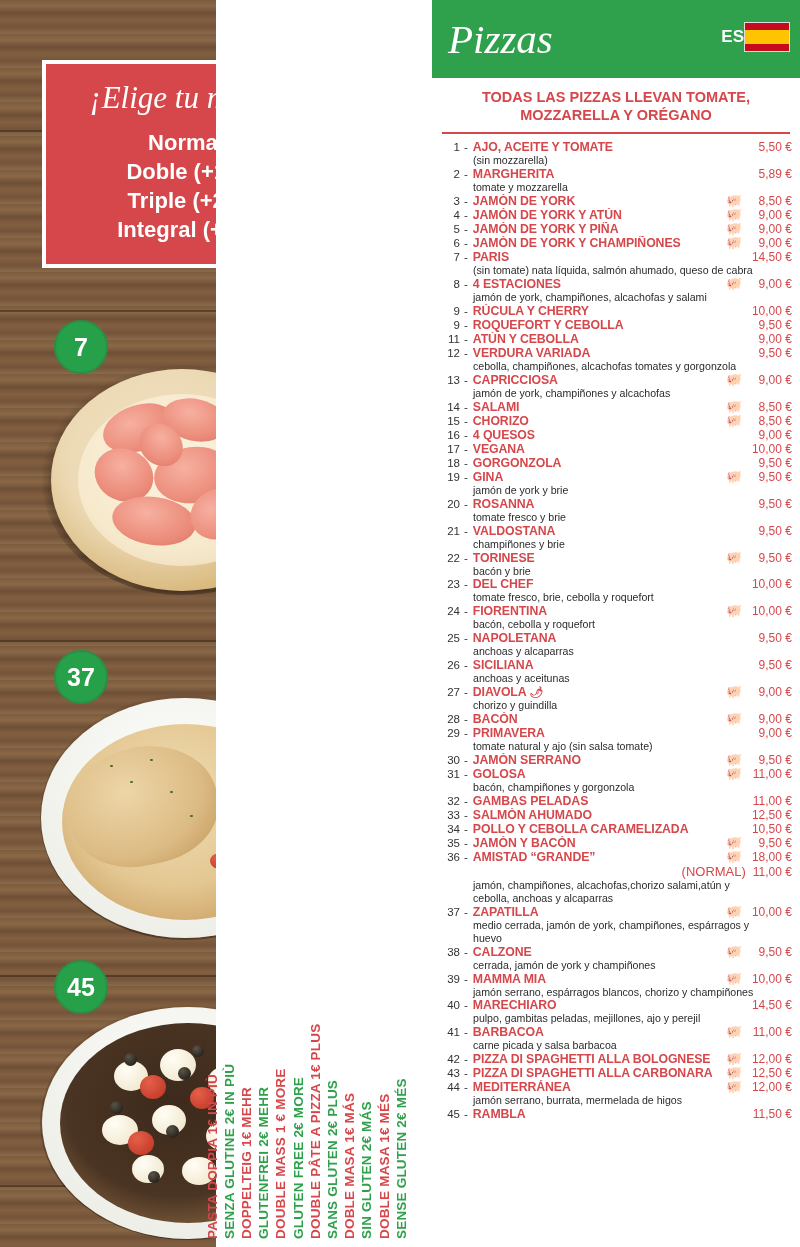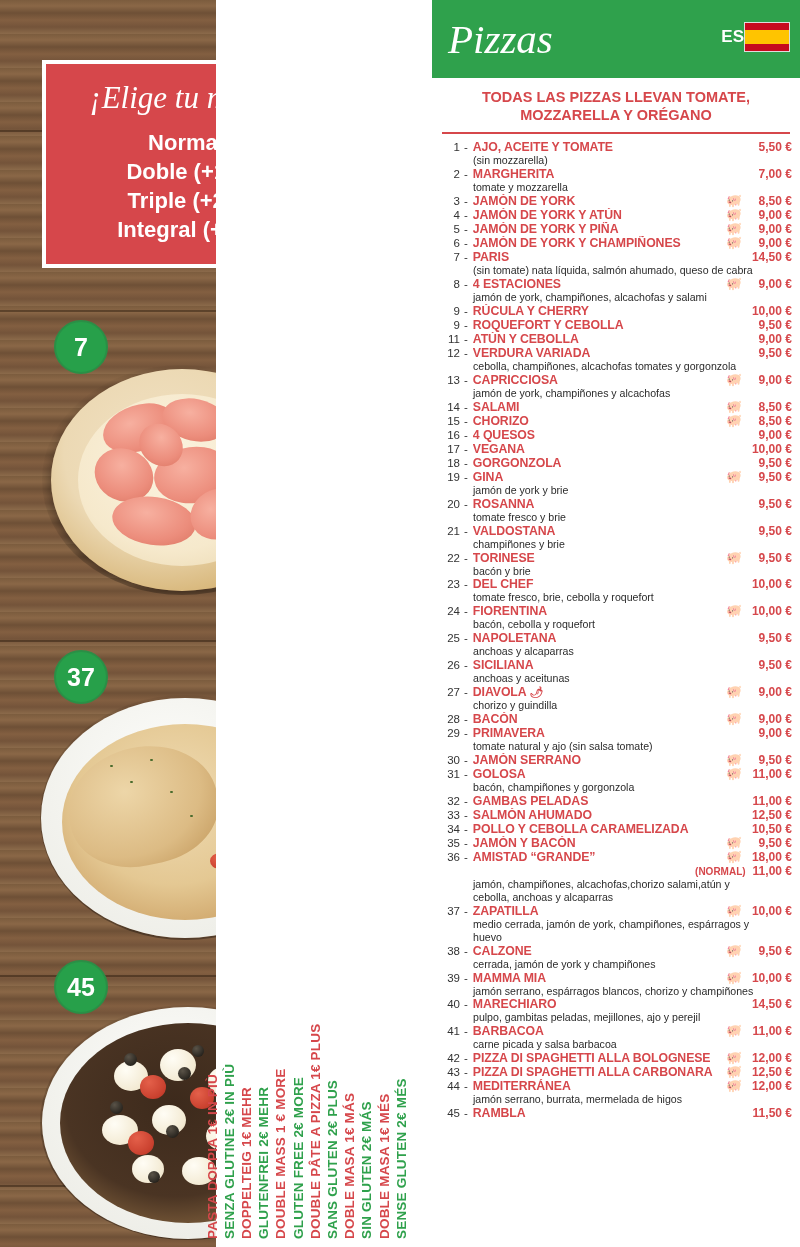--- a/index.html
+++ b/index.html
@@ -162,22 +162,22 @@
   .item-row { display: flex; align-items: baseline; }
   .num {
     width: 26px; text-align: right; color: #333; font-size: 11.5px; flex: none;
     padding-right: 4px;
   }
   .dash { color: #333; font-size: 11.5px; padding-right: 5px; }
   .name {
     color: #d6474b; font-weight: bold; font-size: 12.3px; flex: 1;
     letter-spacing: -0.1px; white-space: nowrap; overflow: hidden;
   }
-  .price { color: #d6474b; font-weight: bold; font-size: 12px; flex: none; padding-left: 4px; }
-  .price-note { color: #d6474b; font-weight: bold; font-size: 10px; padding-right: 3px; }
+  .price { color: #d6474b; font-weight: normal; font-size: 12px; flex: none; padding-left: 4px; }
+  .price-note { color: #d6474b; font-weight: normal; font-size: 13px; padding-right: 3px; }
   .desc {
     color: #2b2b2b; font-size: 10.6px; line-height: 1.22;
     padding-left: 35px; padding-right: 34px;
   }
   .pig {
     position: absolute; right: 46px; top: 1px; width: 20px; height: 11px;
     color: #d07b92; font-size: 13px; line-height: 11px;
   }
   .chili { color: #d6474b; font-size: 11px; }
 </style>
@@ -290,21 +290,21 @@
             <span class="name">AJO, ACEITE Y TOMATE</span>
             <span class="price">5,50 €</span>
           </div>
           <div class="desc">(sin mozzarella)</div>
         </div>
         <div class="item">
           <div class="item-row">
             <span class="num">2</span>
             <span class="dash">-</span>
             <span class="name">MARGHERITA</span>
-            <span class="price">7,00 €</span>
+            <span class="price">5,89 €</span>
           </div>
           <div class="desc">tomate y mozzarella</div>
         </div>
         <div class="item">
           <span class="pig">🐖</span>
           <div class="item-row">
             <span class="num">3</span>
             <span class="dash">-</span>
             <span class="name">JAMÓN DE YORK</span>
             <span class="price">8,50 €</span>

